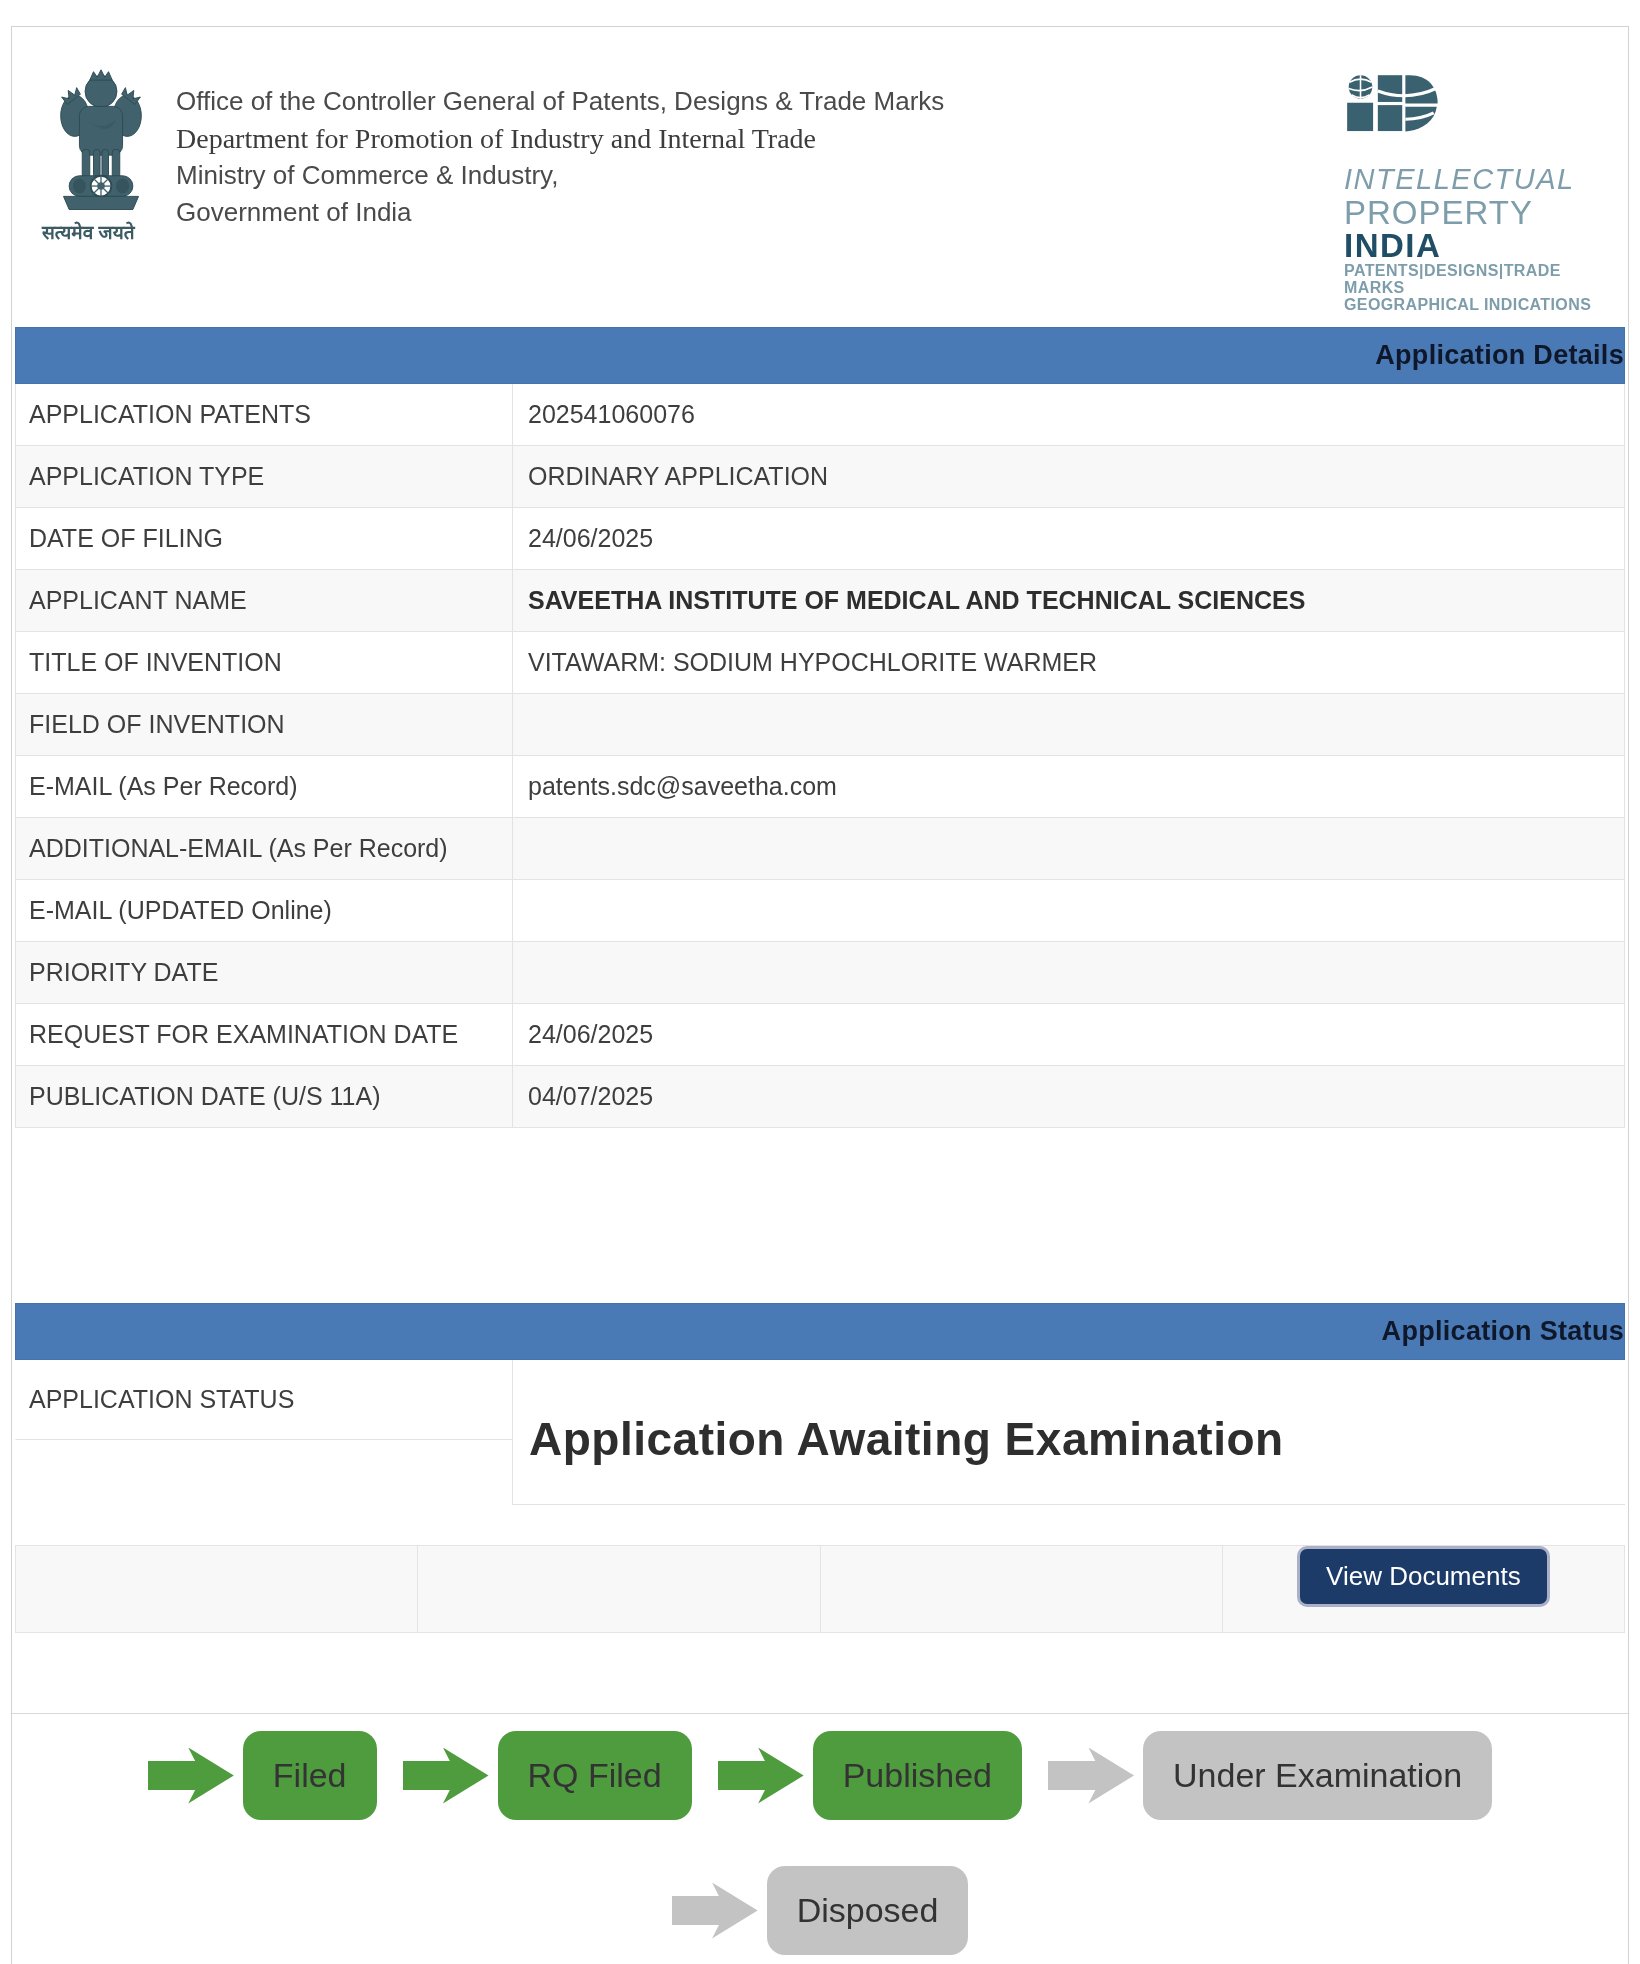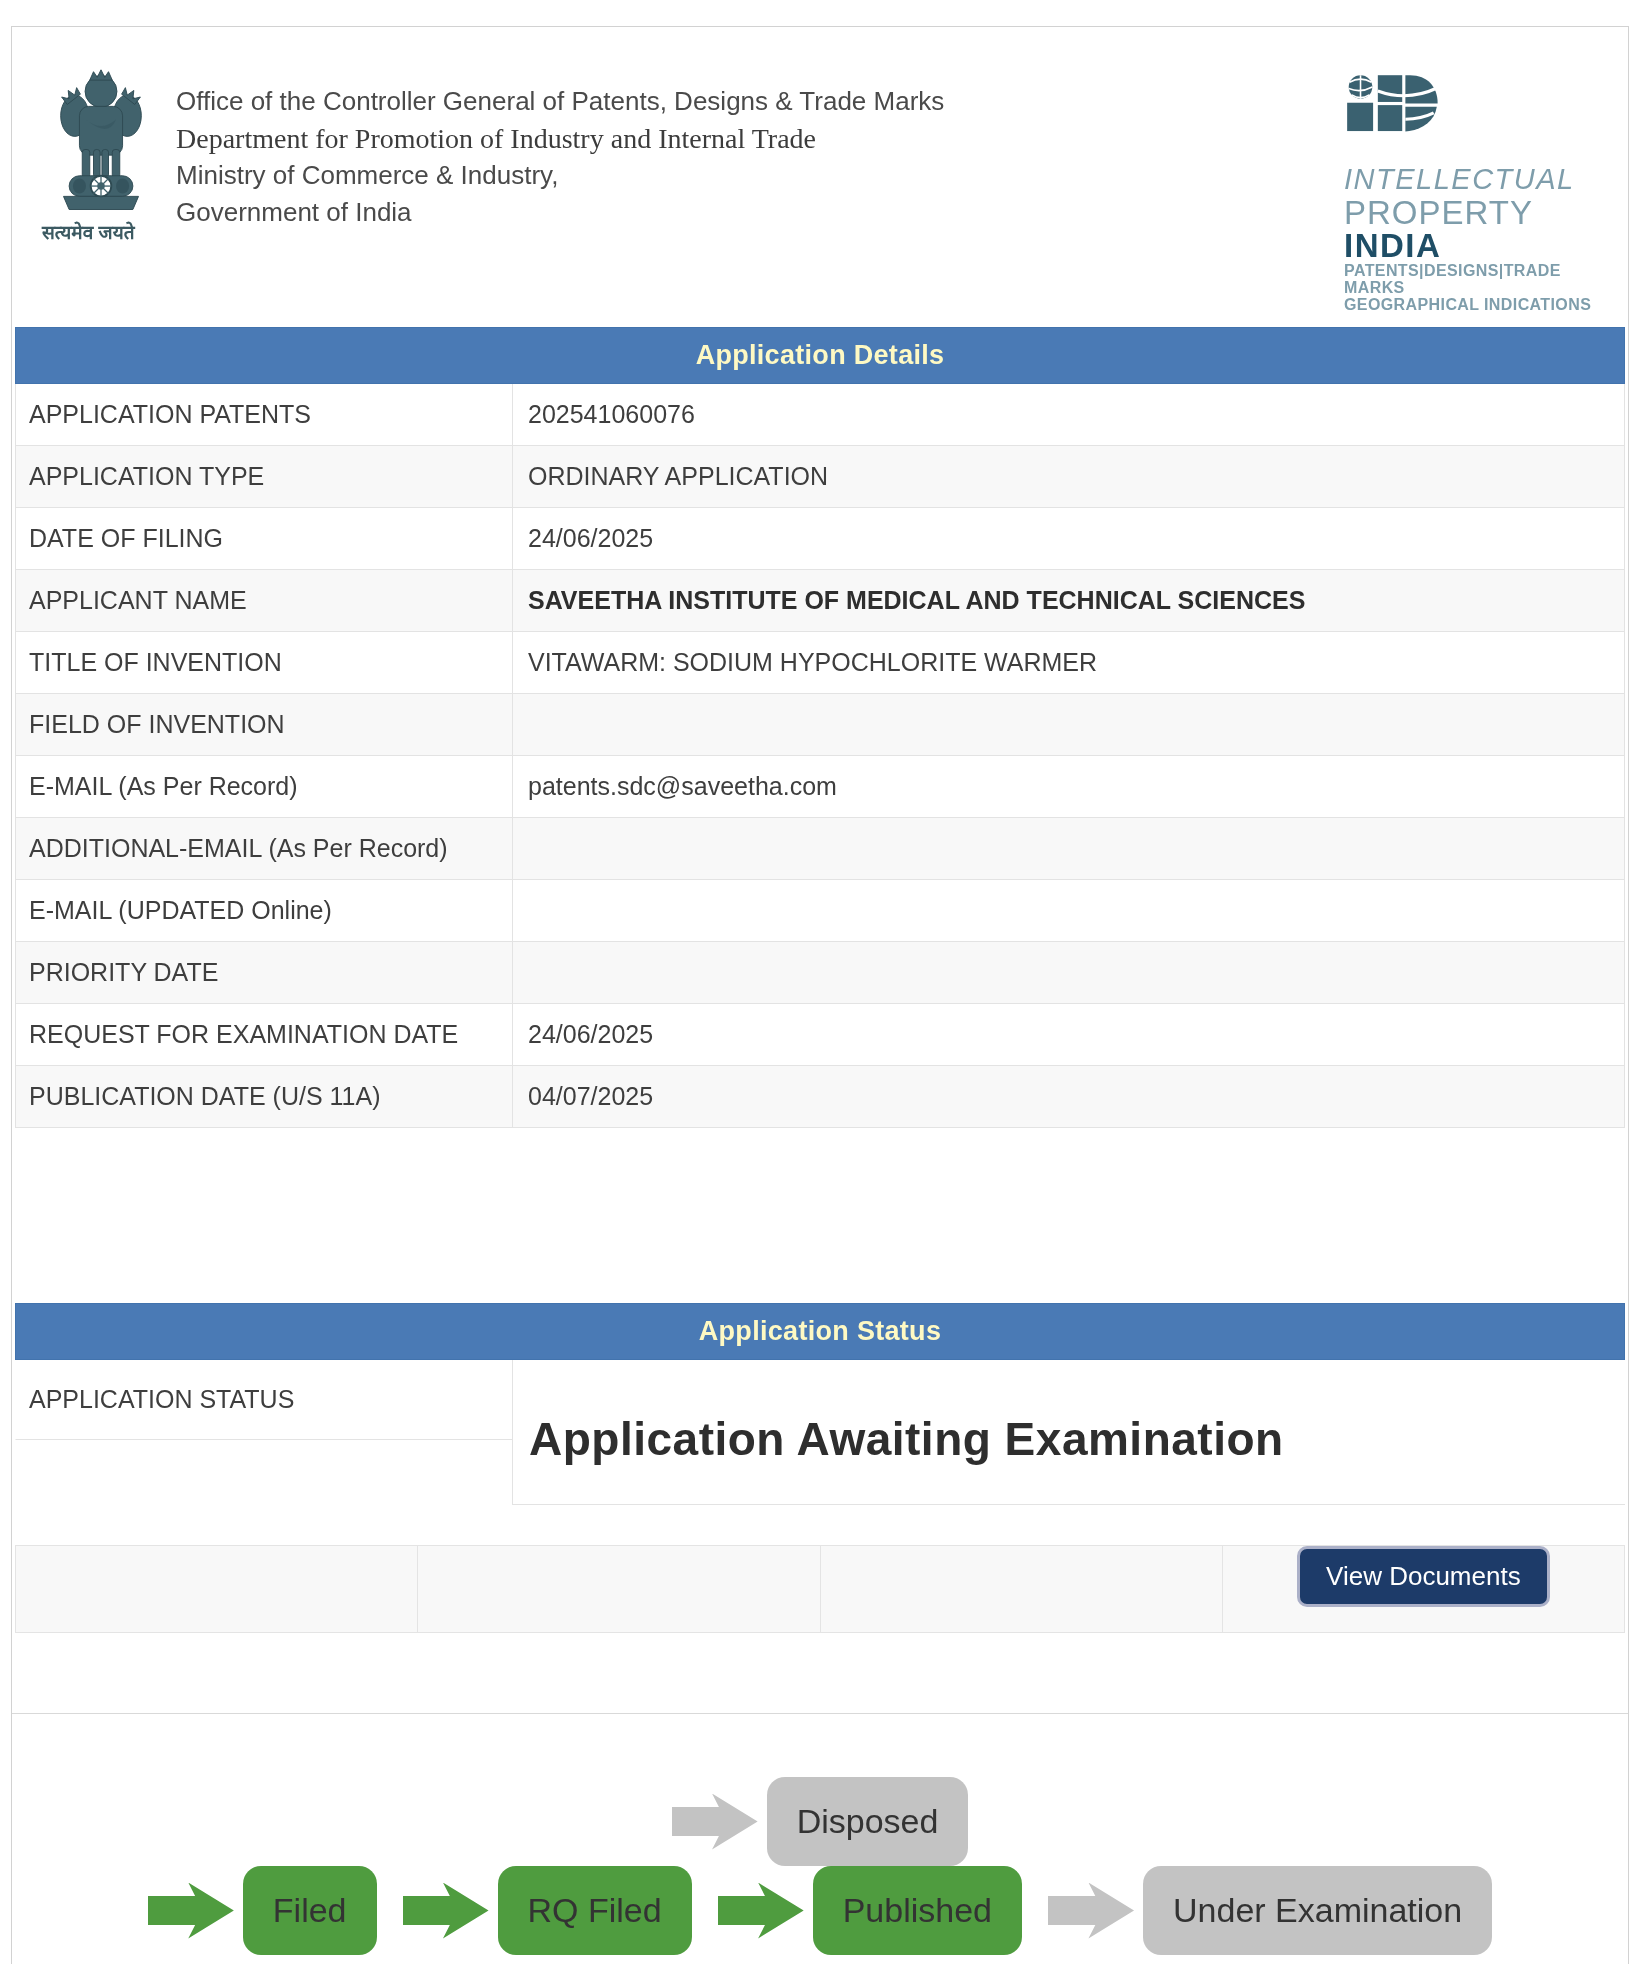--- a/index.html
+++ b/index.html
@@ -18,21 +18,21 @@
   .logo-col{width:258px;flex:none;margin-top:-4px;}
   .logo-mark{display:block;width:118px;height:96px;}
   .logo-line1{font-size:29px;color:#7e9dab;letter-spacing:1.5px;line-height:33px;margin-top:4px;font-style:italic;}
   .logo-line2{font-size:33px;color:#7e9dab;letter-spacing:1px;line-height:33px;}
   .logo-line2 b{color:#1f4e66;letter-spacing:1.5px;}
   .logo-sub{font-size:16px;font-weight:bold;color:#7e9dab;letter-spacing:.4px;line-height:17px;}
 
   
   .section{margin:0 3px;}
   .details-section{margin-top:8px;}
-  .section-header{background:#4a7ab5;border:1px solid #4273ad;color:#fef9c3;text-align:center;font-weight:bold;font-size:27px;padding:12px 0;letter-spacing:.3px;}
+  .section-header{background:#4a7ab5;border:1px solid #4273ad;color:#0f172a;text-align:right;font-weight:bold;font-size:27px;padding:12px 0;letter-spacing:.3px;}
   .detail-row{display:flex;align-items:stretch;border-left:1px solid #e3e3e3;border-right:1px solid #e3e3e3;border-bottom:1px solid #e3e3e3;min-height:61px;font-size:25px;color:#3e3e3e;background:#fff;}
   .detail-row.alt{background:#f8f8f8;}
   .detail-label{width:497px;flex:none;box-sizing:border-box;padding:0 10px 0 13px;border-right:1px solid #e3e3e3;display:flex;align-items:center;}
   .detail-value{flex:1;display:flex;align-items:center;padding-left:15px;padding-right:10px;}
   .detail-value.bold{font-weight:bold;color:#2e2e2e;}
 
   .status-section{margin-top:175px;}
   .status-row{display:flex;align-items:stretch;}
   .status-label{width:497px;flex:none;box-sizing:border-box;height:80px;padding:0 10px 0 13px;border-bottom:1px solid #e3e3e3;border-left:1px solid #fff;display:flex;align-items:center;font-size:25px;color:#3e3e3e;}
   .status-value{flex:1;border-left:1px solid #e3e3e3;border-bottom:1px solid #e3e3e3;padding:52px 20px 38px 16px;}
@@ -196,39 +196,39 @@
   <div class="doc-strip">
     <div class="strip-cell"></div>
     <div class="strip-cell"></div>
     <div class="strip-cell"></div>
     <div class="strip-cell">
       <button class="view-docs-btn">View Documents</button>
     </div>
   </div>
 
   <div class="flow-box-wrap">
+    <div class="flow-row">
+      <div class="flow-group">
+        <div class="flow-arrow completed"></div>
+        <div class="flow-node completed">Filed</div>
+      </div>
+      <div class="flow-group">
+        <div class="flow-arrow completed"></div>
+        <div class="flow-node completed">RQ Filed</div>
+      </div>
+      <div class="flow-group">
+        <div class="flow-arrow completed"></div>
+        <div class="flow-node completed">Published</div>
+      </div>
+      <div class="flow-group">
+        <div class="flow-arrow pending"></div>
+        <div class="flow-node pending">Under Examination</div>
+      </div>
+    </div>
     <div class="flow-row flow-row2">
       <div class="flow-group">
         <div class="flow-arrow pending"></div>
         <div class="flow-node pending">Disposed</div>
       </div>
     </div>
-    <div class="flow-row">
-      <div class="flow-group">
-        <div class="flow-arrow completed"></div>
-        <div class="flow-node completed">Filed</div>
-      </div>
-      <div class="flow-group">
-        <div class="flow-arrow completed"></div>
-        <div class="flow-node completed">RQ Filed</div>
-      </div>
-      <div class="flow-group">
-        <div class="flow-arrow completed"></div>
-        <div class="flow-node completed">Published</div>
-      </div>
-      <div class="flow-group">
-        <div class="flow-arrow pending"></div>
-        <div class="flow-node pending">Under Examination</div>
-      </div>
-    </div>
   </div>
 
 </div>
 
 </body></html>

